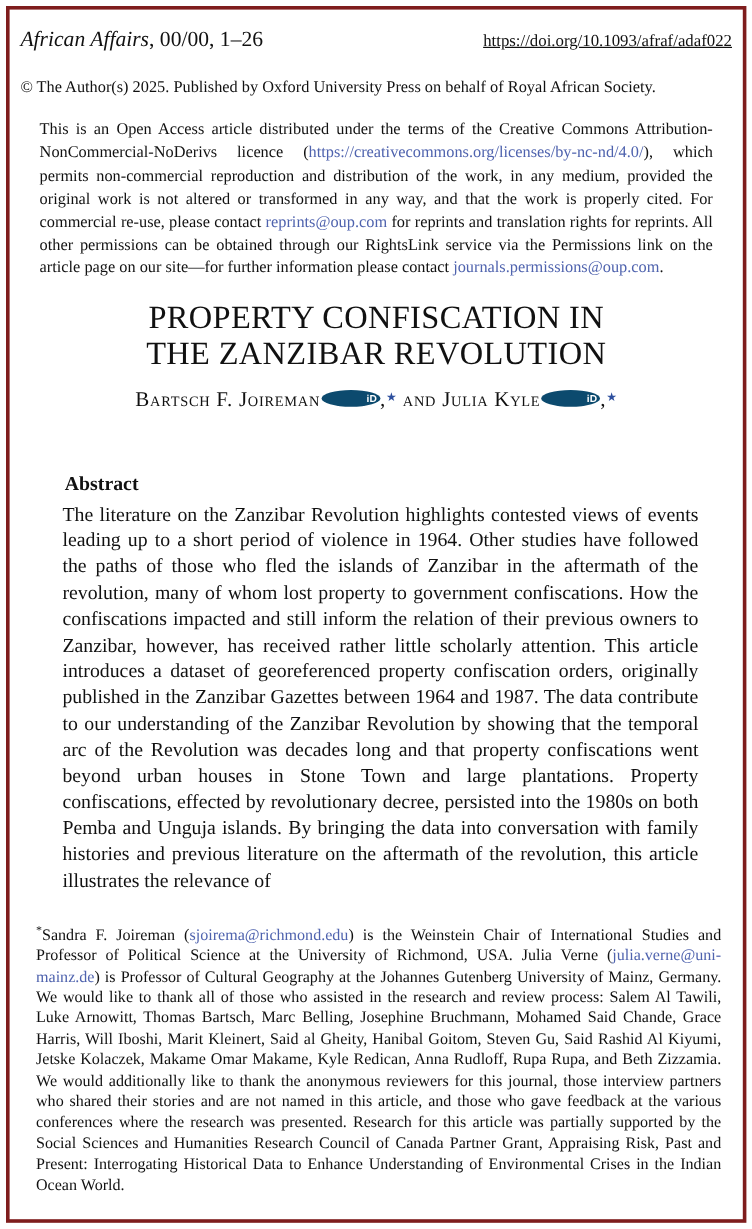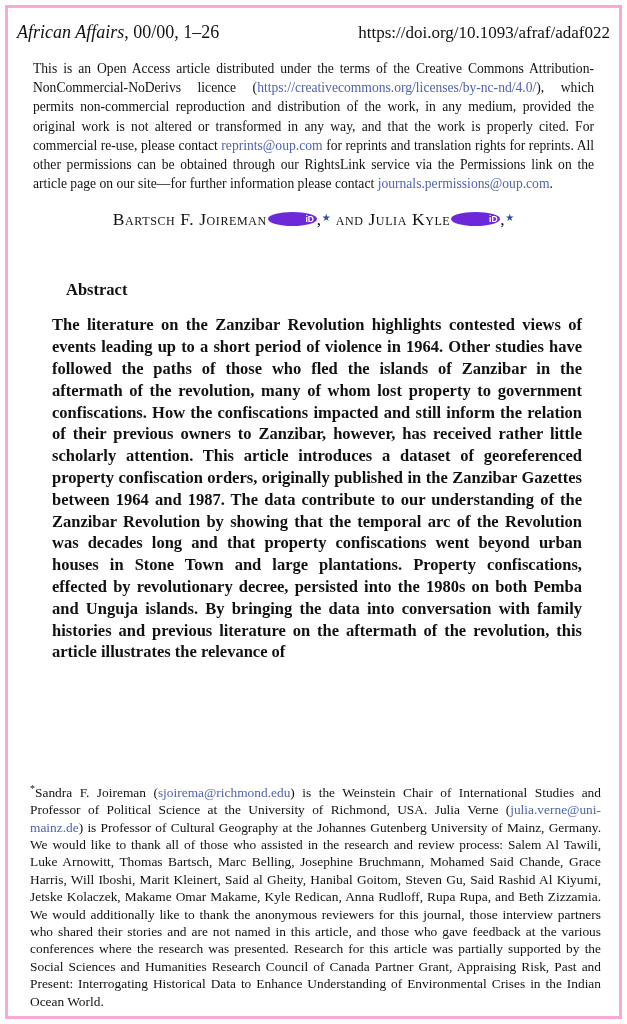--- a/index.html
+++ b/index.html
@@ -7,36 +7,36 @@
     width: 627px; height: 1024px;
     background: #ffffff;
     font-family: "Liberation Serif", serif;
     color: #111111;
     position: relative;
     overflow: hidden;
   }
   .frame {
     position: absolute;
     top: 5px; left: 5px; right: 5px; bottom: 5px;
-    border: 3px solid #f9a8d4;
+    border: 3px solid #7f1d1d;
     background: #ffffff;
     box-sizing: border-box;
   }
   .content {
     padding: 14px 9px 0 9px;
   }
   
   .hdr {
     display: flex;
     justify-content: space-between;
     align-items: baseline;
   }
   .hdr-left { font-size: 18px; }
   .hdr-left .jname { font-style: italic; }
-  .hdr-right { font-size: 17px; }
+  .hdr-right { font-size: 14px; text-decoration: underline; }
   
   .copyright {
     margin-top: 20px;
     font-size: 13.6px;
     line-height: 19.2px;
   }
   .license {
     margin: 16px;
     font-size: 13.6px;
     line-height: 19.2px;
@@ -60,21 +60,21 @@
     margin-top: 13px;
     text-align: center;
     font-variant: small-caps;
     font-size: 17.5px;
     letter-spacing: 0.6px;
   }
   .orcid {
     display: inline-block;
     width: 14px; height: 14px;
     border-radius: 50%;
-    background: #6d28d9;
+    background: #0c4a6e;
     color: #ffffff;
     font-family: "Liberation Sans", sans-serif;
     font-variant: normal;
     font-size: 8.5px;
     font-weight: bold;
     line-height: 14px;
     text-align: center;
     vertical-align: 3px;
     margin-left: 1px;
     letter-spacing: 0;
@@ -84,58 +84,62 @@
     font-size: 10px;
     color: #2d4f9e;
     vertical-align: 4px;
     letter-spacing: 0;
   }
   
   .abstract {
     margin: 50px 28px 0 35px;
   }
   .abstract h2 {
-    margin: 14px;
+    margin: 2px;
     font-size: 16.5px;
     font-weight: bold;
   }
   .abstract p {
     margin: 5px 0 0 0;
     font-size: 16.5px;
     line-height: 21.8px;
     text-align: justify;
-    font-weight: bold;
   }
   
   .footnote {
     position: absolute;
-    left: 22px; right: 18px; bottom: 6px;
+    left: 22px; right: 18px; bottom: 20px;
     font-size: 13.4px;
     line-height: 17.4px;
     text-align: justify;
   }
   .fn-marker {
     font-size: 10px;
     vertical-align: 5px;
   }
 </style>
 </head>
 <body>
 
 <div class="frame">
   <div class="content">
 
     <div class="hdr">
       <div class="hdr-left"><span class="jname">African Affairs</span><span>, 00/00, 1–26</span></div>
       <div class="hdr-right">https://doi.org/10.1093/afraf/adaf022</div>
     </div>
 
+    <div class="copyright">© The Author(s) 2025. Published by Oxford University Press on behalf of Royal African Society.</div>
 
     <p class="license"><span>This is an Open Access article distributed under the terms of the Creative Commons Attribution-NonCommercial-NoDerivs licence (</span><a class="lnk">https://creativecommons.org/licenses/by-nc-nd/4.0/</a><span>), which permits non-commercial reproduction and distribution of the work, in any medium, provided the original work is not altered or transformed in any way, and that the work is properly cited. For commercial re-use, please contact </span><a class="lnk">reprints@oup.com</a><span> for reprints and translation rights for reprints. All other permissions can be obtained through our RightsLink service via the Permissions link on the article page on our site—for further information please contact </span><a class="lnk">journals.permissions@oup.com</a><span>.</span></p>
 
+    <div class="title">
+      <div>PROPERTY CONFISCATION IN</div>
+      <div>THE ZANZIBAR REVOLUTION</div>
+    </div>
 
     <div class="authors"><span>Bartsch F. Joireman</span><span class="orcid">iD</span><span>,</span><span class="star">★</span><span> and </span><span>Julia Kyle</span><span class="orcid">iD</span><span>,</span><span class="star">★</span></div>
 
     <div class="abstract">
       <h2>Abstract</h2>
       <p>The literature on the Zanzibar Revolution highlights contested views of events leading up to a short period of violence in 1964. Other studies have followed the paths of those who fled the islands of Zanzibar in the aftermath of the revolution, many of whom lost property to government confiscations. How the confiscations impacted and still inform the relation of their previous owners to Zanzibar, however, has received rather little scholarly attention. This article introduces a dataset of georeferenced property confiscation orders, originally published in the Zanzibar Gazettes between 1964 and 1987. The data contribute to our understanding of the Zanzibar Revolution by showing that the temporal arc of the Revolution was decades long and that property confiscations went beyond urban houses in Stone Town and large plantations. Property confiscations, effected by revolutionary decree, persisted into the 1980s on both Pemba and Unguja islands. By bringing the data into conversation with family histories and previous literature on the aftermath of the revolution, this article illustrates the relevance of</p>
     </div>
 
   </div>
 

